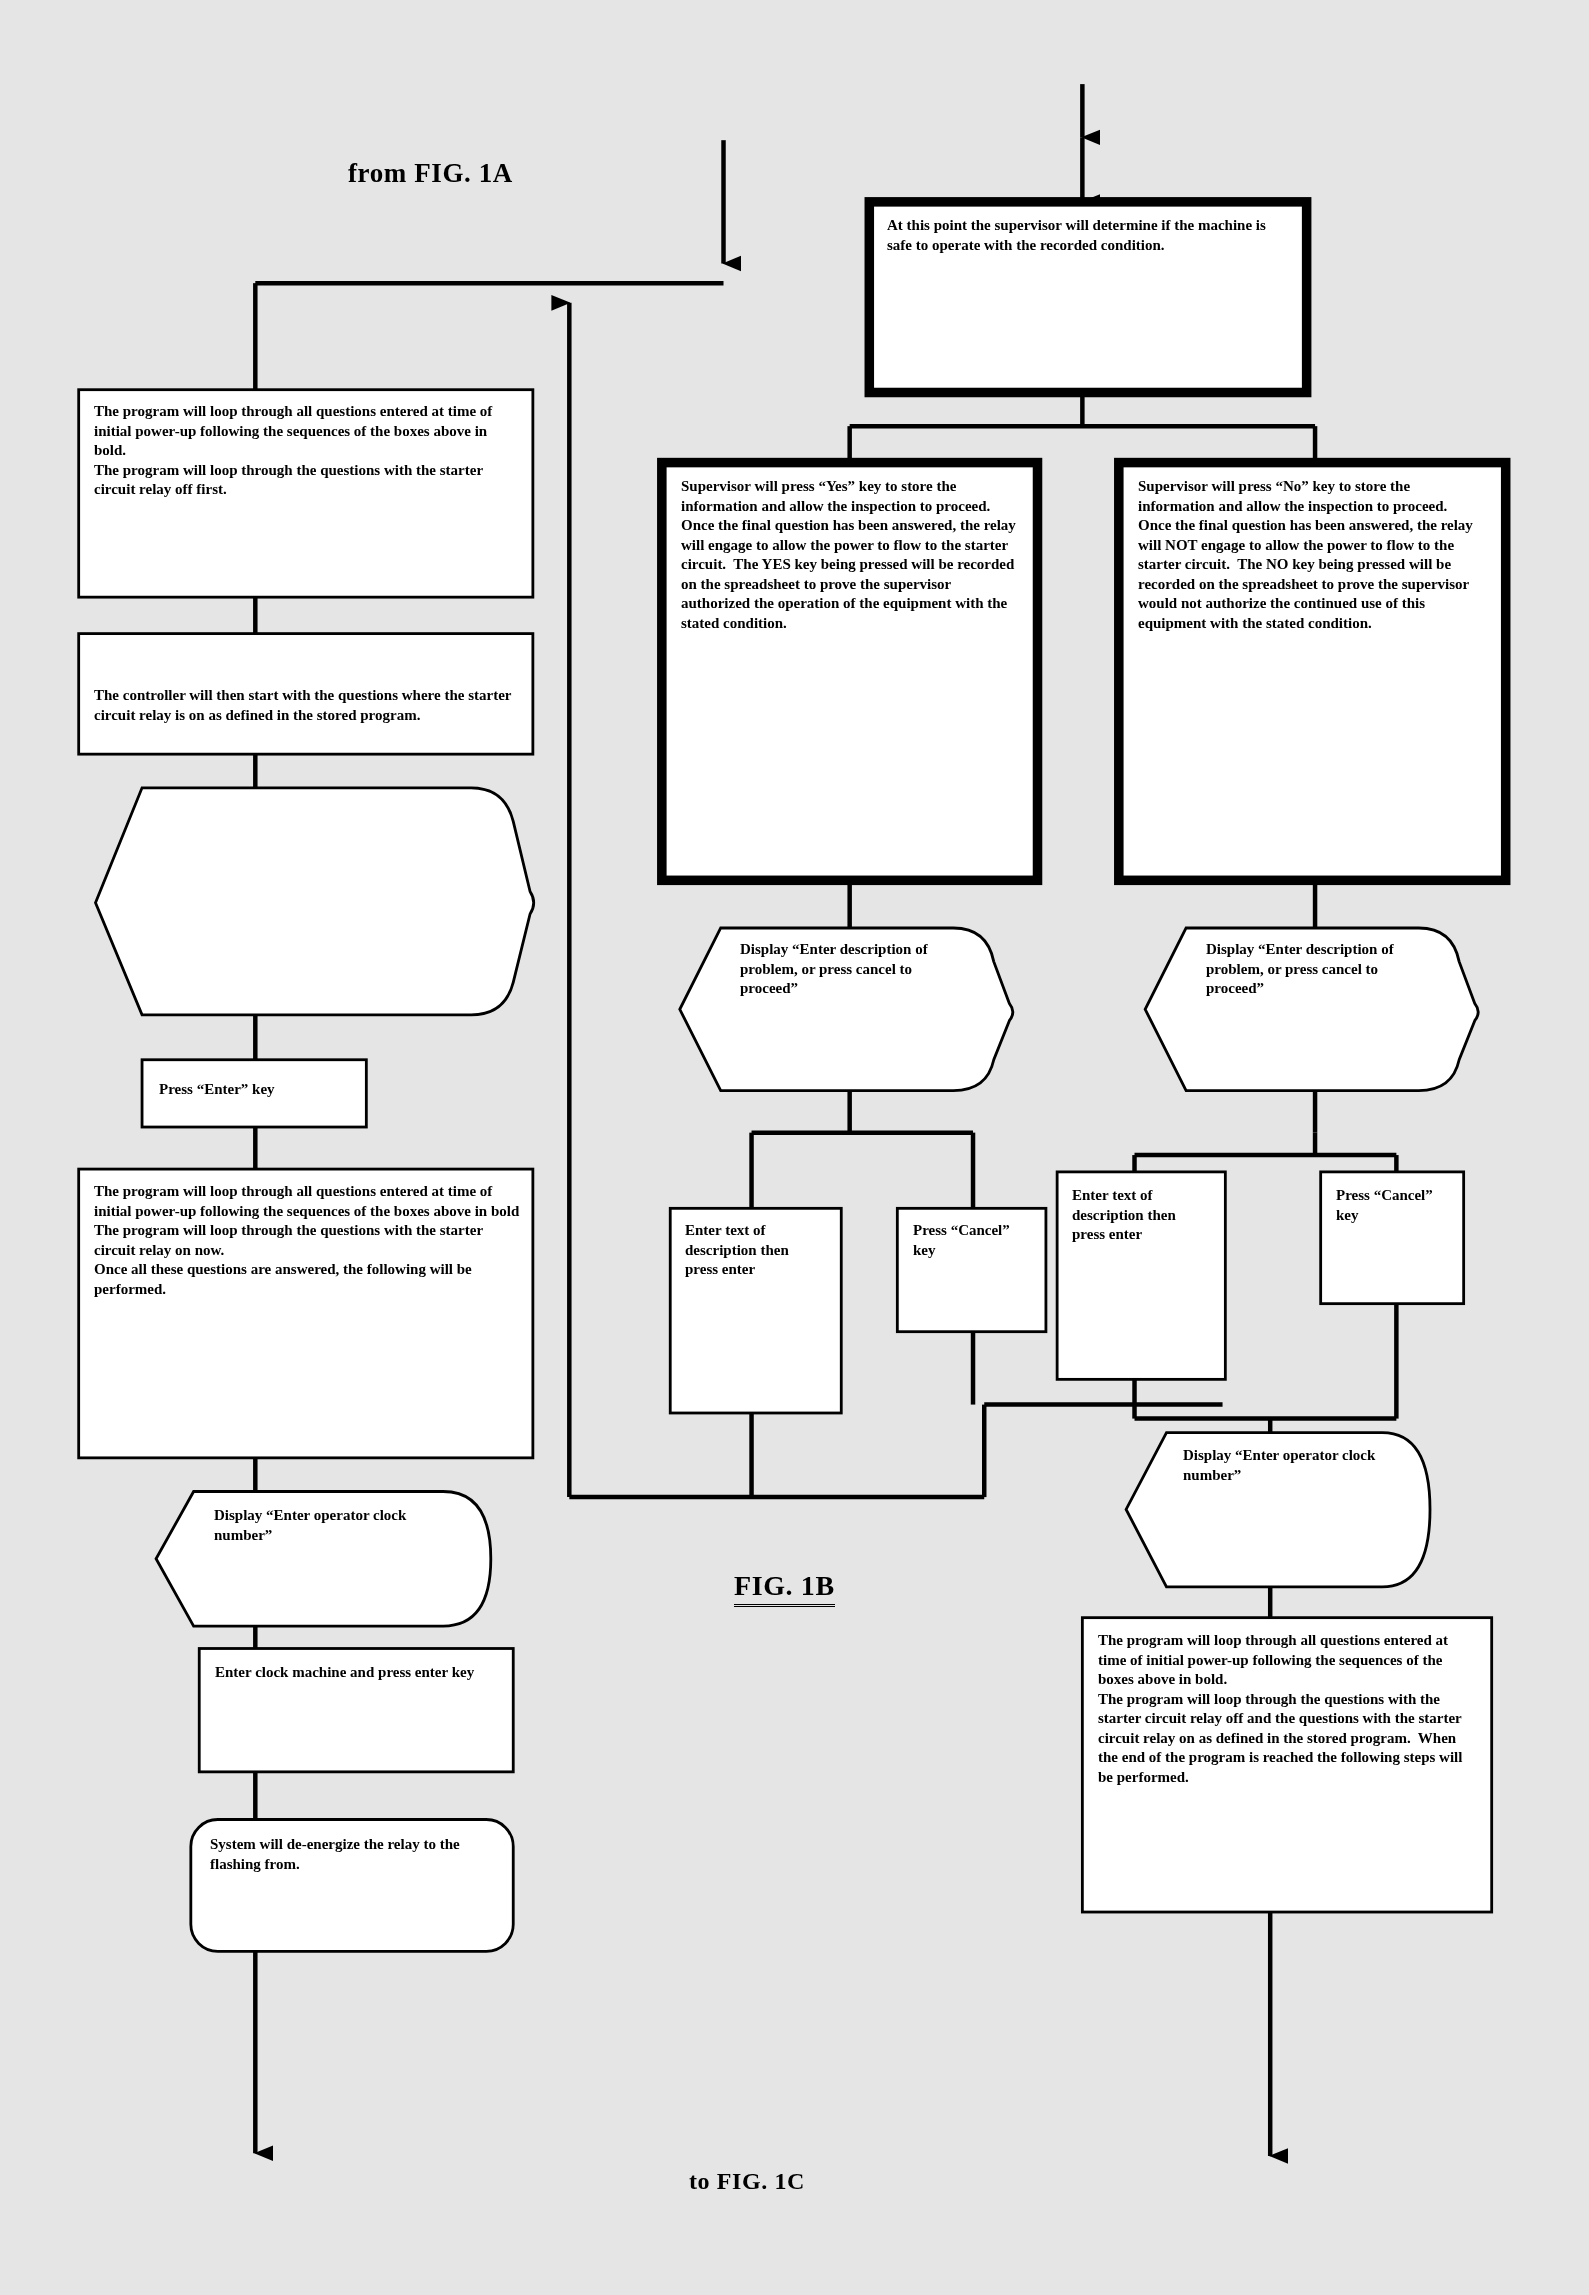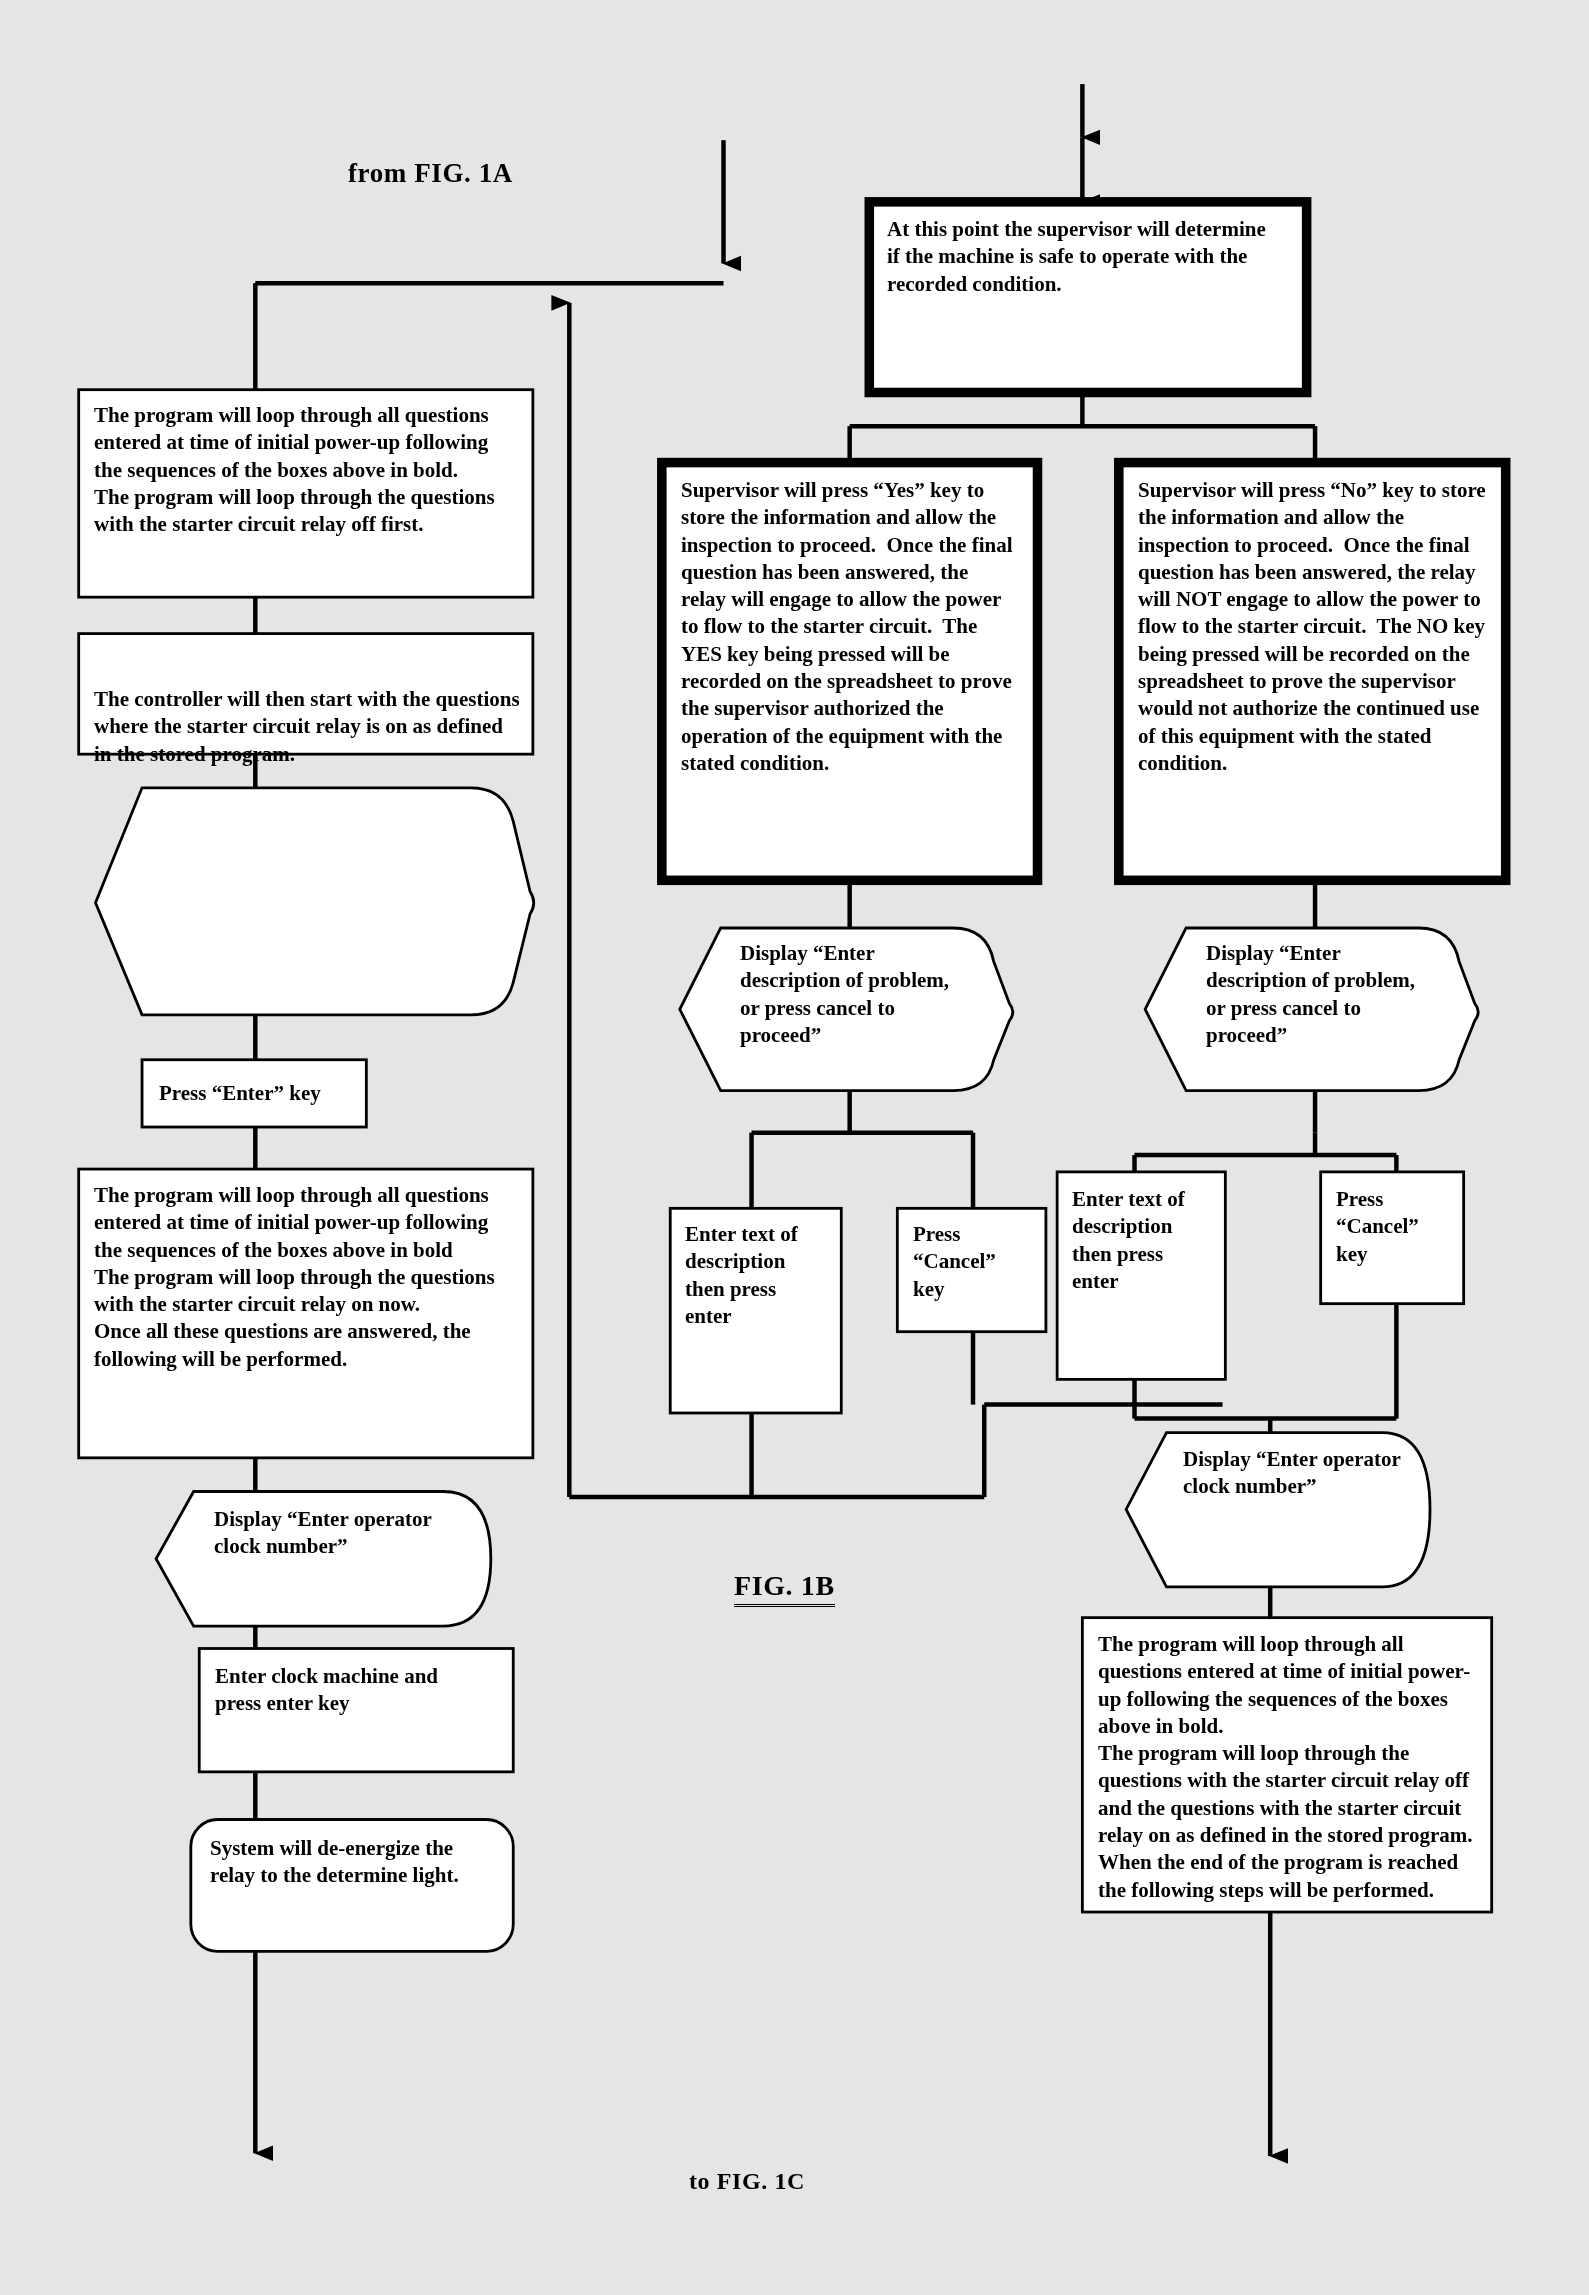--- a/index.html
+++ b/index.html
@@ -17,21 +17,21 @@
   .thick{stroke-width:17;}
   .connthick{stroke:#000000;stroke-width:8;fill:none;}
   .txt{
     position:absolute;
     font-family:"Liberation Serif", serif;
     font-weight:bold;
     color:#000;
     line-height:1.30;
     white-space:pre-wrap;
   }
-  .t31{font-size:21px;}
+  .t31{font-size:15px;}
   .fig{
     position:absolute;
     font-family:"Liberation Serif", serif;
     font-weight:bold;
     letter-spacing:0.6px;
   }
   .figTop{font-size:27px;}
   .figMid{font-size:28px;}
   .figBot{font-size:24px;margin-top:40px;}
   .uline{border-bottom:3.4px double #000;padding-bottom:2.2px;}
@@ -146,21 +146,21 @@
 
   <div class="txt t31" style="left:94px;top:402px;width:426px;">The program will loop through all questions entered at time of initial power-up following the sequences of the boxes above in bold.
 The program will loop through the questions with the starter circuit relay off first.</div>
   <div class="txt t31" style="left:94px;top:646px;width:426px;margin-top:40px;">The controller will then start with the questions where the starter circuit relay is on as defined in the stored program.</div>
   <div class="txt t31" style="left:159px;top:1080px;width:202px;">Press “Enter” key</div>
   <div class="txt t31" style="left:94px;top:1182px;width:426px;">The program will loop through all questions entered at time of initial power-up following the sequences of the boxes above in bold
 The program will loop through the questions with the starter circuit relay on now.
 Once all these questions are answered, the following will be performed.</div>
   <div class="txt t31" style="left:214px;top:1506px;width:236px;">Display “Enter operator clock number”</div>
   <div class="txt t31" style="left:215px;top:1663px;width:269px;">Enter clock machine and press enter key</div>
-  <div class="txt t31" style="left:210px;top:1835px;width:258px;">System will de-energize the relay to the determine light.</div>
+  <div class="txt t31" style="left:210px;top:1835px;width:258px;">System will de-energize the relay to the flashing from.</div>
 
   <div class="txt t31" style="left:887px;top:216px;width:393px;">At this point the supervisor will determine if the machine is safe to operate with the recorded condition.</div>
   <div class="txt t31" style="left:681px;top:477px;width:337px;">Supervisor will press “Yes” key to store the information and allow the inspection to proceed.  Once the final question has been answered, the relay will engage to allow the power to flow to the starter circuit.  The YES key being pressed will be recorded on the spreadsheet to prove the supervisor authorized the operation of the equipment with the stated condition.</div>
   <div class="txt t31" style="left:1138px;top:477px;width:348px;">Supervisor will press “No” key to store the information and allow the inspection to proceed.  Once the final question has been answered, the relay will NOT engage to allow the power to flow to the starter circuit.  The NO key being pressed will be recorded on the spreadsheet to prove the supervisor would not authorize the continued use of this equipment with the stated condition.</div>
 
   <div class="txt t31" style="left:740px;top:940px;width:224px;">Display “Enter description of problem, or press cancel to proceed”</div>
   <div class="txt t31" style="left:1206px;top:940px;width:224px;">Display “Enter description of problem, or press cancel to proceed”</div>
 
   <div class="txt t31" style="left:685px;top:1221px;width:135px;">Enter text of description then press enter</div>
   <div class="txt t31" style="left:913px;top:1221px;width:112px;">Press “Cancel” key</div>

